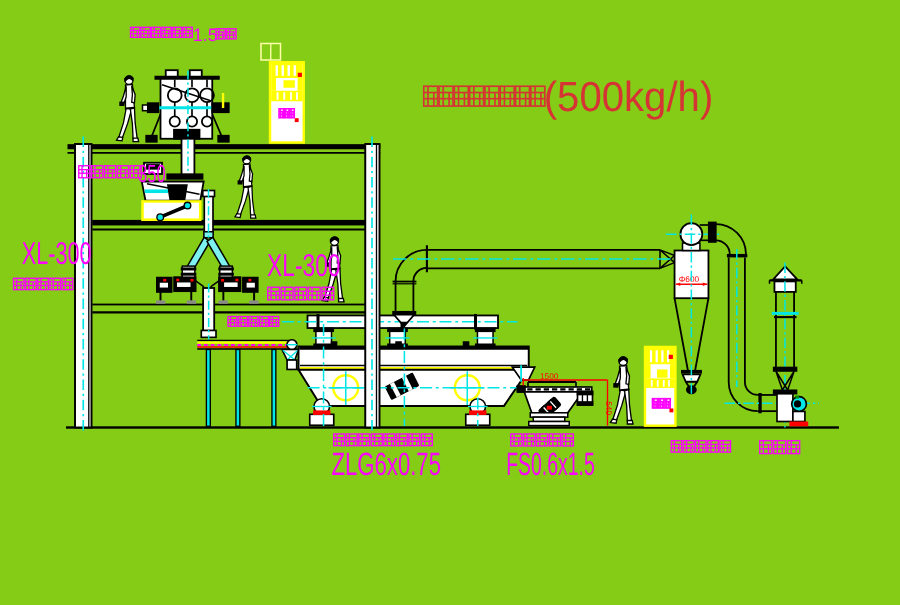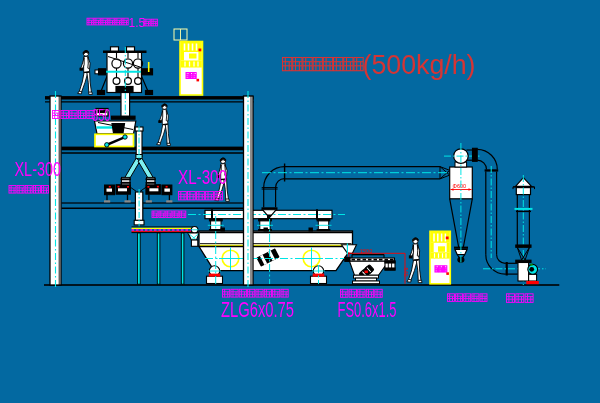--- a/index.html
+++ b/index.html
@@ -1,16 +1,16 @@
 <!DOCTYPE html>
 <html><head>
 <meta charset="utf-8">
 <style>
 html,body{margin:0;padding:0;background:#fff;}
-#page{width:600px;height:403px;position:relative;overflow:hidden;background:#0369a1;font-family:"Liberation Sans", sans-serif;text-decoration:underline;}
+#page{width:600px;height:403px;position:relative;overflow:hidden;background:#84cc16;font-family:"Liberation Sans", sans-serif;text-decoration:underline;}
 </style>
 </head>
 <body>
 <div id="page">
 <svg width="600" height="403" viewBox="0 0 600 403">
 
 <rect x="44" y="284.2" width="515.3" height="1.6" fill="#000000"></rect>
 
 <g>
         <rect x="45" y="96.1" width="208.5" height="3.4" fill="#000000"></rect>

